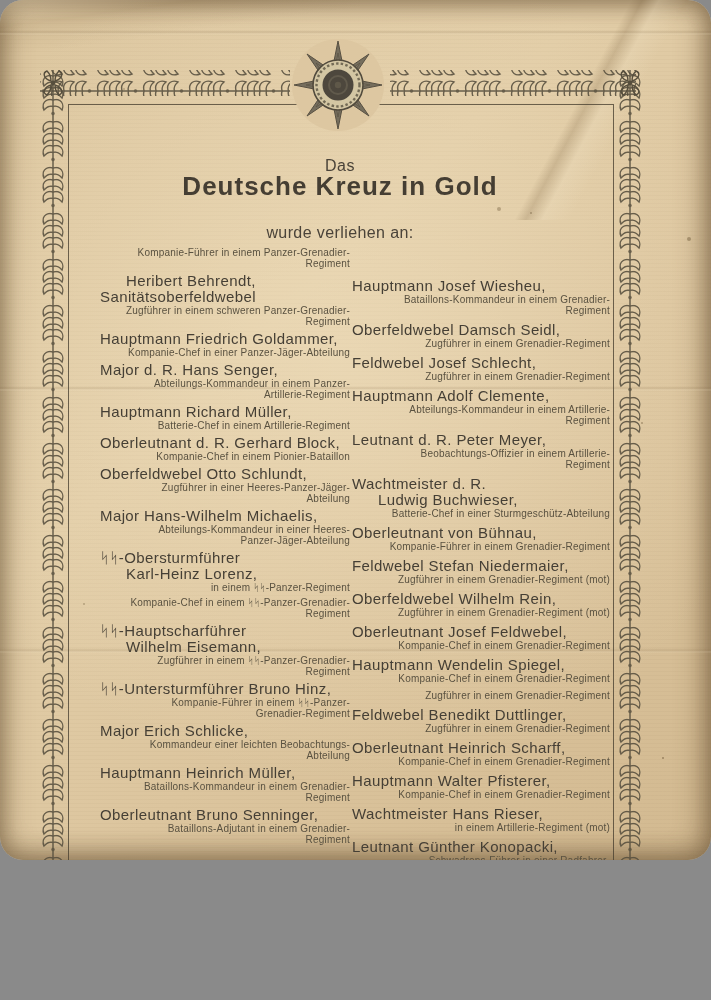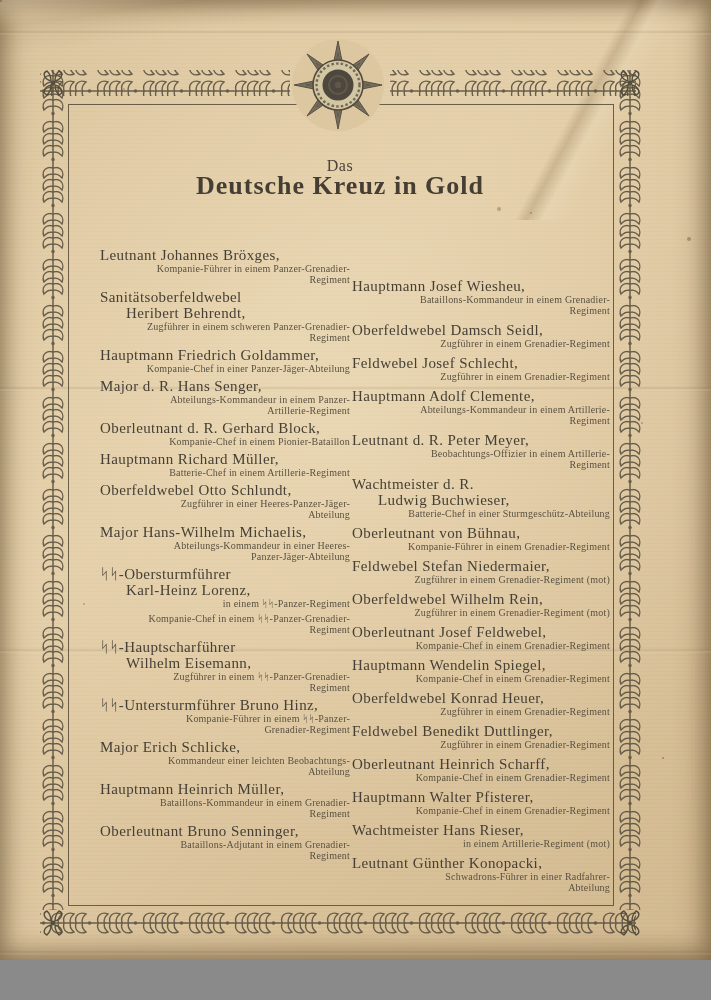--- a/index.html
+++ b/index.html
@@ -1,25 +1,26 @@
 <!DOCTYPE html>
 <html><head>
 <meta charset="utf-8">
 <style>
   html,body{margin:0;padding:0;background:#8a8a8a;}
   #page{
-    position:relative;width:711px;height:960px;overflow:hidden;
+    position:relative;width:711px;height:860px;overflow:hidden;
     background:
       radial-gradient(ellipse 90% 70% at 48% 42%, rgba(245,230,198,0.45), rgba(245,230,198,0) 70%),
       repeating-linear-gradient(0deg, rgba(120,95,60,0.04) 0 1px, rgba(0,0,0,0) 1px 4px),
       linear-gradient(135deg,#dcc69f 0%, #e2cda7 38%, #dcc59e 62%, #d2b990 100%);
     box-shadow: inset 10px 0 24px rgba(95,72,44,.28), inset -12px 0 26px rgba(95,72,44,.32),
                 inset 0 7px 16px rgba(95,72,44,.22), inset 0 -10px 22px rgba(95,72,44,.28);
-    font-family:Liberation Serif, serif;
+    font-family:Liberation Sans, sans-serif;
     color:#4a4339;
+    border-radius:23px;
   }
   .crease{position:absolute;pointer-events:none;}
   .crease-h{left:0;width:711px;height:5px;
     background:linear-gradient(180deg, rgba(110,85,52,0) 0%, rgba(110,85,52,.14) 45%, rgba(240,226,196,.20) 80%, rgba(240,226,196,0) 100%);}
   .fold-tr{top:-40px;right:-60px;width:420px;height:260px;
     background:linear-gradient(118deg, rgba(0,0,0,0) 54%, rgba(108,84,52,.20) 56%, rgba(238,224,194,.28) 59%, rgba(0,0,0,0) 64%);}
   .fold-tl{top:-10px;left:0;width:360px;height:120px;
     background:linear-gradient(172deg, rgba(238,224,194,.30) 8%, rgba(108,84,52,.10) 22%, rgba(0,0,0,0) 40%);}
   .speckles{position:absolute;top:0;left:0;width:2px;height:2px;border-radius:50%;background:rgba(96,76,45,.55);
     box-shadow: 498px 208px 0 1px rgba(96,76,45,.35), 688px 238px 0 1px rgba(96,76,45,.4),
@@ -112,35 +113,33 @@
       <circle cx="48" cy="48" r="25" fill="#d3c6a4" stroke="#474135" stroke-width="1.6"></circle>
       <circle cx="48" cy="48" r="21.5" fill="none" stroke="#6b6450" stroke-width="2.4" stroke-dasharray="2.5 2.2"></circle>
       <circle cx="48" cy="48" r="15.5" fill="#413d35"></circle>
       <circle cx="48" cy="48" r="9" fill="none" stroke="#5c564a" stroke-width="2" opacity="0.8"></circle>
       <circle cx="48" cy="48" r="3.2" fill="#554f42"></circle>
     </g>
   </svg>
 
   <div class="hdr hdr-das">Das</div>
   <div class="hdr hdr-title">Deutsche Kreuz in Gold</div>
+  <div class="hdr hdr-sub">wurde verliehen an:</div>
 
   <div class="col col-left">
       <div class="entry">
       <div>
-          <div class="name-line">Leutnant Johannes Bröxges,</div>
-        </div>
-      <div>
           <div class="unit-line">Kompanie-Führer in einem Panzer-Grenadier-</div>
           <div class="unit-line cont">Regiment</div>
         </div>
     </div>
       <div class="entry">
       <div>
+          <div class="name-line cont">Heribert Behrendt,</div>
           <div class="name-line">Sanitätsoberfeldwebel</div>
-          <div class="name-line cont">Heribert Behrendt,</div>
         </div>
       <div>
           <div class="unit-line">Zugführer in einem schweren Panzer-Grenadier-</div>
           <div class="unit-line cont">Regiment</div>
         </div>
     </div>
       <div class="entry">
       <div>
           <div class="name-line">Hauptmann Friedrich Goldammer,</div>
         </div>
@@ -152,32 +151,32 @@
       <div>
           <div class="name-line">Major d. R. Hans Senger,</div>
         </div>
       <div>
           <div class="unit-line">Abteilungs-Kommandeur in einem Panzer-</div>
           <div class="unit-line cont">Artillerie-Regiment</div>
         </div>
     </div>
       <div class="entry">
       <div>
+          <div class="name-line">Hauptmann Richard Müller,</div>
+        </div>
+      <div>
+          <div class="unit-line">Batterie-Chef in einem Artillerie-Regiment</div>
+        </div>
+    </div>
+      <div class="entry">
+      <div>
           <div class="name-line">Oberleutnant d. R. Gerhard Block,</div>
         </div>
       <div>
           <div class="unit-line">Kompanie-Chef in einem Pionier-Bataillon</div>
-        </div>
-    </div>
-      <div class="entry">
-      <div>
-          <div class="name-line">Hauptmann Richard Müller,</div>
-        </div>
-      <div>
-          <div class="unit-line">Batterie-Chef in einem Artillerie-Regiment</div>
         </div>
     </div>
       <div class="entry">
       <div>
           <div class="name-line">Oberfeldwebel Otto Schlundt,</div>
         </div>
       <div>
           <div class="unit-line">Zugführer in einer Heeres-Panzer-Jäger-</div>
           <div class="unit-line cont">Abteilung</div>
         </div>
@@ -341,23 +340,20 @@
       <div class="entry">
       <div>
           <div class="name-line">Hauptmann Wendelin Spiegel,</div>
         </div>
       <div>
           <div class="unit-line">Kompanie-Chef in einem Grenadier-Regiment</div>
         </div>
     </div>
       <div class="entry">
       <div>
-          <div class="name-line">Oberfeldwebel Konrad Heuer,</div>
-        </div>
-      <div>
           <div class="unit-line">Zugführer in einem Grenadier-Regiment</div>
         </div>
     </div>
       <div class="entry">
       <div>
           <div class="name-line">Feldwebel Benedikt Duttlinger,</div>
         </div>
       <div>
           <div class="unit-line">Zugführer in einem Grenadier-Regiment</div>
         </div>

